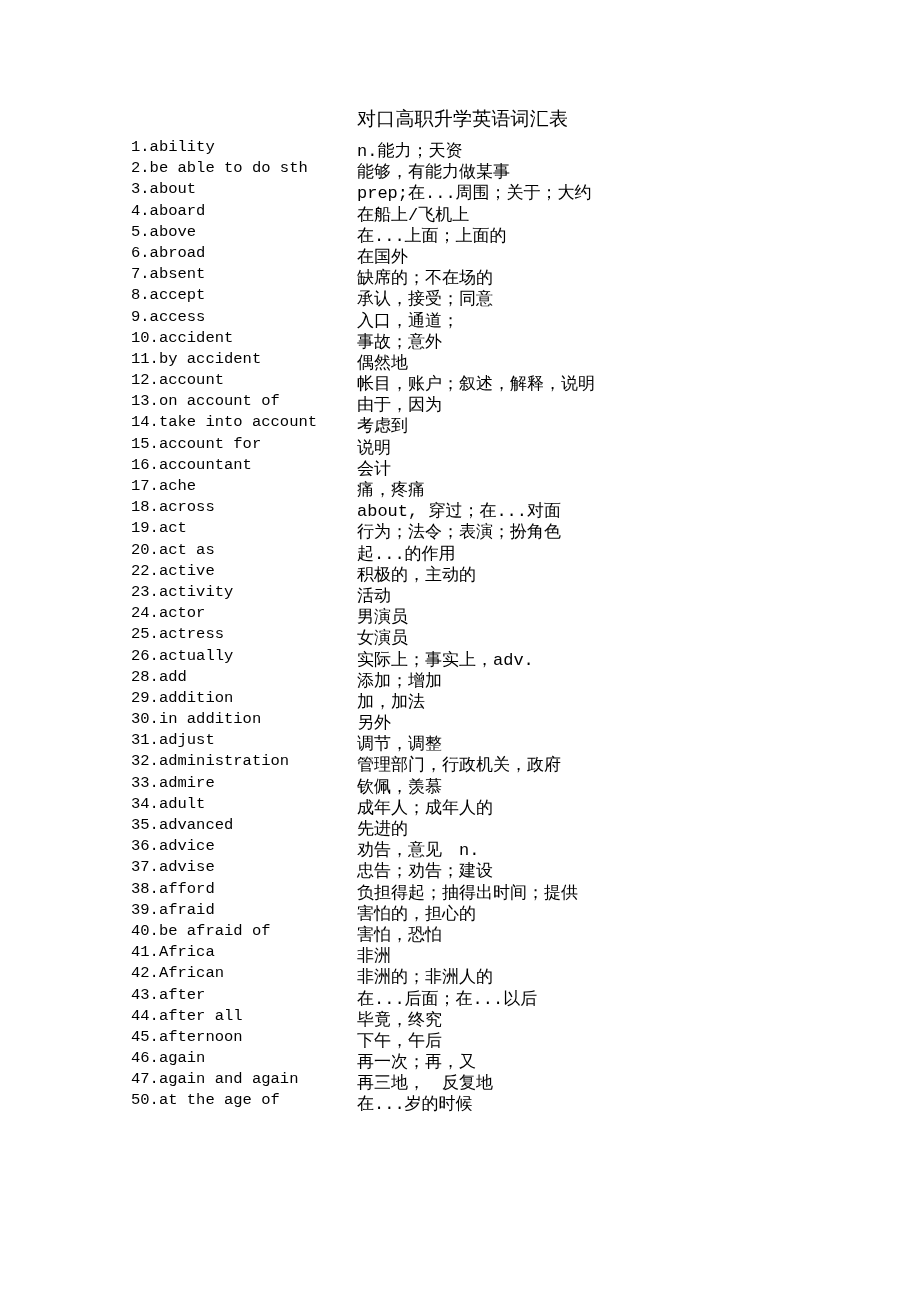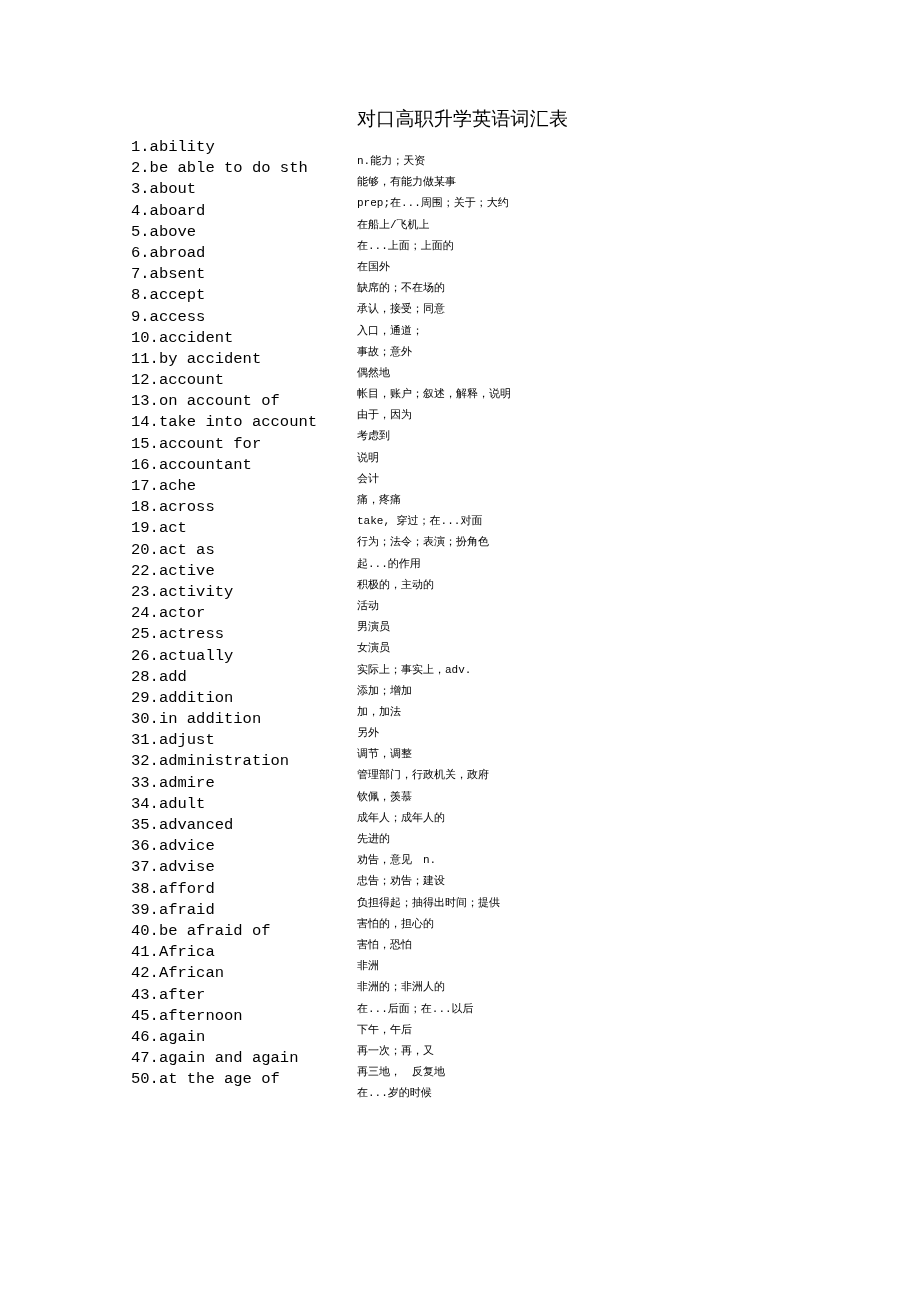--- a/index.html
+++ b/index.html
@@ -57,22 +57,22 @@
     left: 131px;
     top: 0;
     font-size: 15.5px;
     line-height: 21.2px;
     white-space: nowrap;
   }
 
   .entry-meaning {
     position: absolute;
     left: 357px;
-    top: 14px;
-    font-size: 11px;
+    top: 4px;
+    font-size: 17px;
     line-height: 21.2px;
     white-space: pre;
   }
 </style>
 </head>
 <body>
 
 <div class="page">
 
   <div class="doc-title">对口高职升学英语词汇表</div>
@@ -141,21 +141,21 @@
       <li class="entry">
         <span class="entry-term">16.accountant</span>
         <span class="entry-meaning">会计</span>
       </li>
       <li class="entry">
         <span class="entry-term">17.ache</span>
         <span class="entry-meaning">痛，疼痛</span>
       </li>
       <li class="entry">
         <span class="entry-term">18.across</span>
-        <span class="entry-meaning">take, 穿过；在...对面</span>
+        <span class="entry-meaning">about, 穿过；在...对面</span>
       </li>
       <li class="entry">
         <span class="entry-term">19.act</span>
         <span class="entry-meaning">行为；法令；表演；扮角色</span>
       </li>
       <li class="entry">
         <span class="entry-term">20.act as</span>
         <span class="entry-meaning">起...的作用</span>
       </li>
       <li class="entry">
@@ -236,20 +236,24 @@
       </li>
       <li class="entry">
         <span class="entry-term">42.African</span>
         <span class="entry-meaning">非洲的；非洲人的</span>
       </li>
       <li class="entry">
         <span class="entry-term">43.after</span>
         <span class="entry-meaning">在...后面；在...以后</span>
       </li>
       <li class="entry">
+        <span class="entry-term">44.after all</span>
+        <span class="entry-meaning">毕竟，终究</span>
+      </li>
+      <li class="entry">
         <span class="entry-term">45.afternoon</span>
         <span class="entry-meaning">下午，午后</span>
       </li>
       <li class="entry">
         <span class="entry-term">46.again</span>
         <span class="entry-meaning">再一次；再，又</span>
       </li>
       <li class="entry">
         <span class="entry-term">47.again and again</span>
         <span class="entry-meaning">再三地，　反复地</span>

